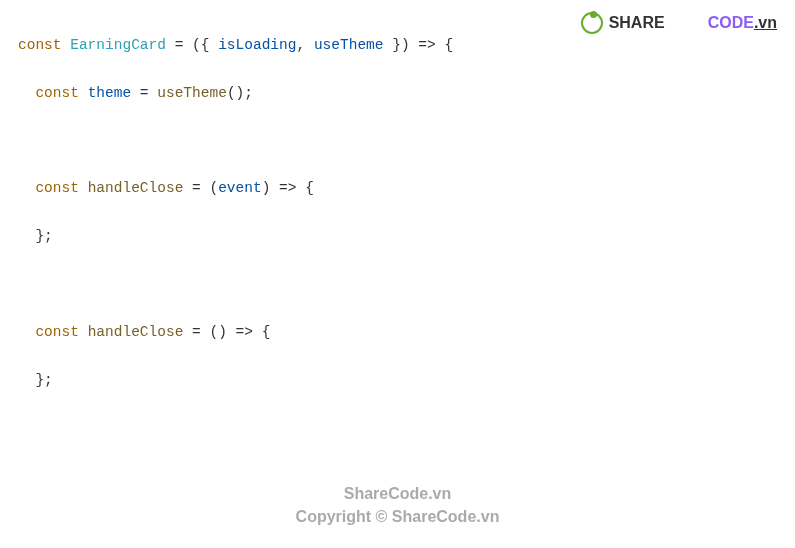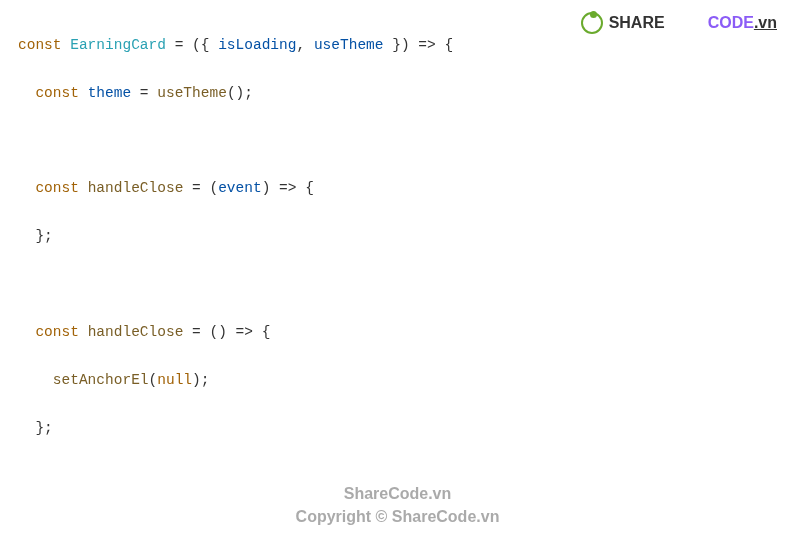--- a/index.html
+++ b/index.html
@@ -82,21 +82,20 @@
 </div>
 
 <div class="code-container">
 <span class="line"><span class="kw">const</span> <span class="fn">EarningCard</span><span class="punc"> = ({ </span><span class="param">isLoading</span><span class="punc">, </span><span class="param">useTheme</span><span class="punc"> }) =&gt; {</span></span>
 <span class="line">  <span class="kw">const</span> <span class="param">theme</span><span class="punc"> = </span><span class="call">useTheme</span><span class="punc">();</span></span>
 <span class="line"> </span>
 <span class="line">  <span class="kw">const</span> <span class="call">handleClose</span><span class="punc"> = (</span><span class="param">event</span><span class="punc">) =&gt; {</span></span>
 <span class="line">  <span class="punc">};</span></span>
 <span class="line"> </span>
 <span class="line">  <span class="kw">const</span> <span class="call">handleClose</span><span class="punc"> = () =&gt; {</span></span>
-<span class="line">    <span class="call">setAnchorEl</span><span class="punc">(</span><span class="kw">null</span><span class="punc">);</span></span>
 <span class="line">  <span class="punc">};</span></span>
 
 
 
 
 
 
 
 
 

